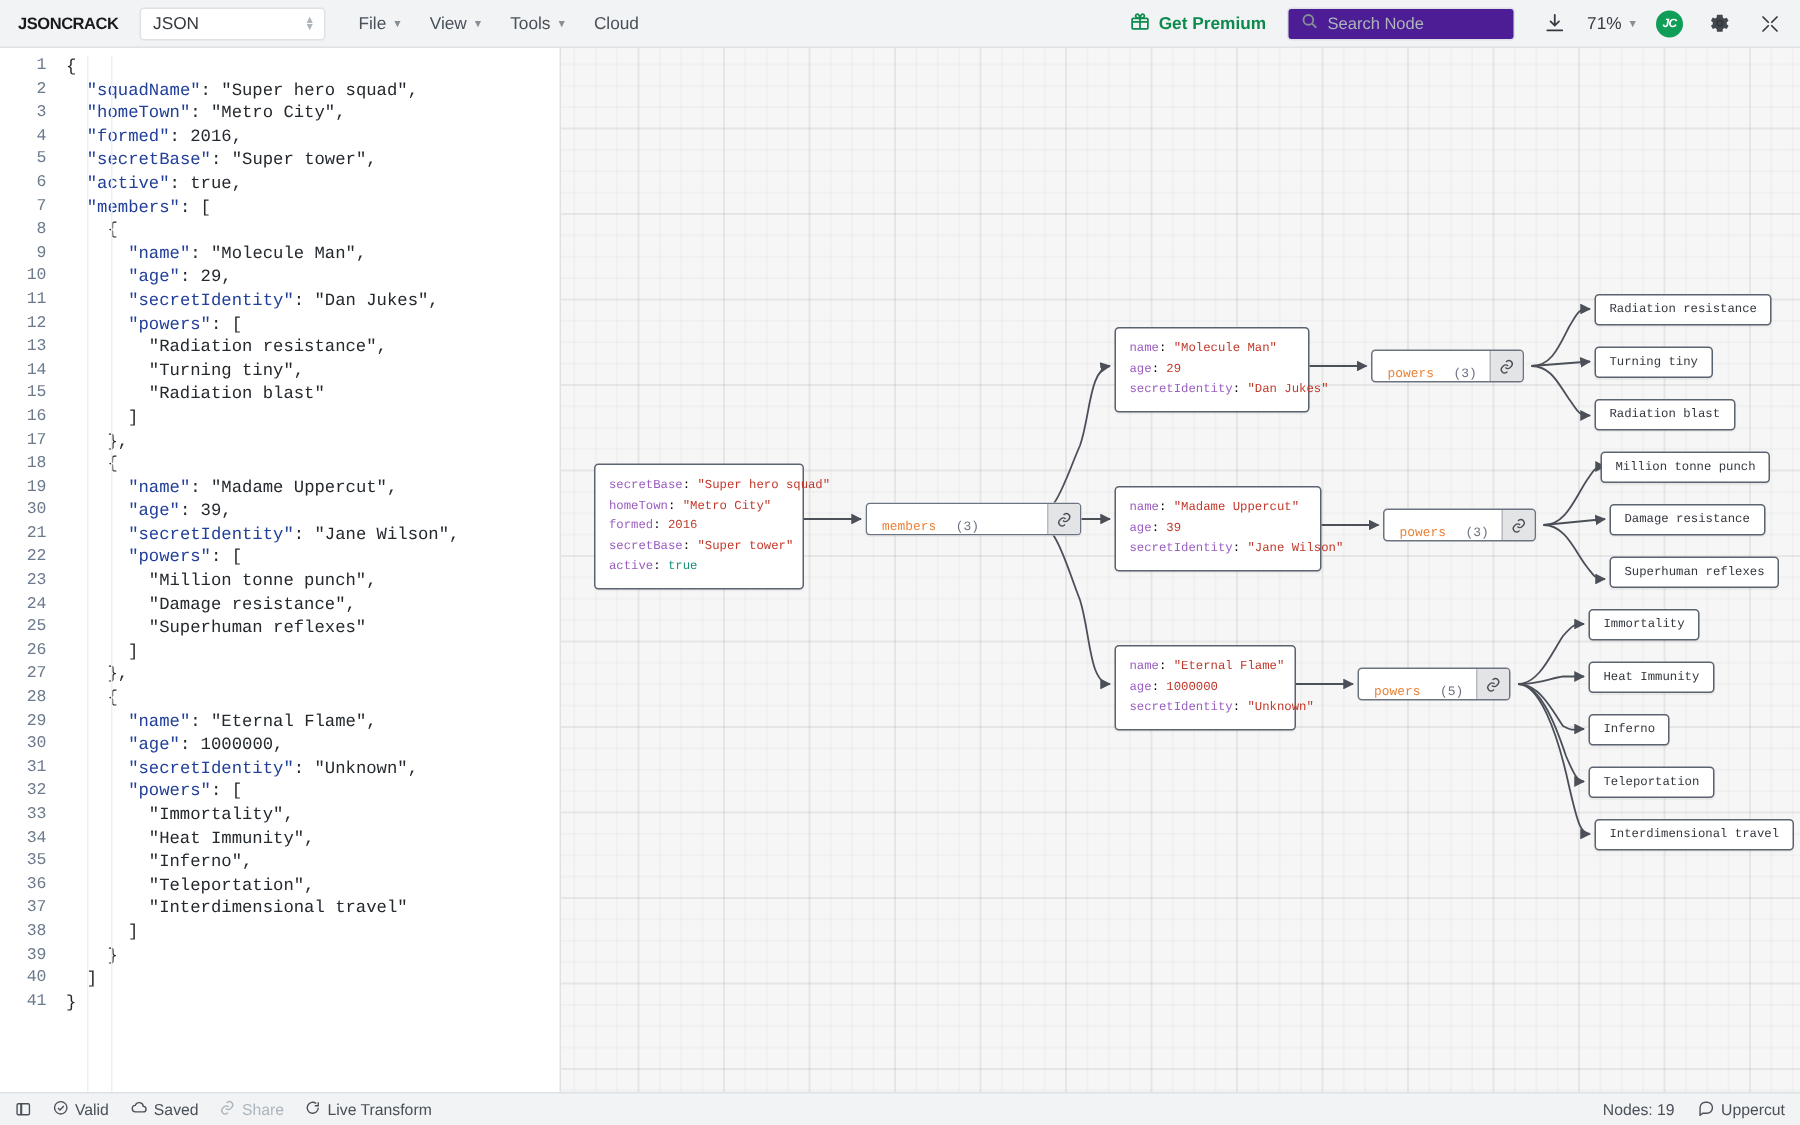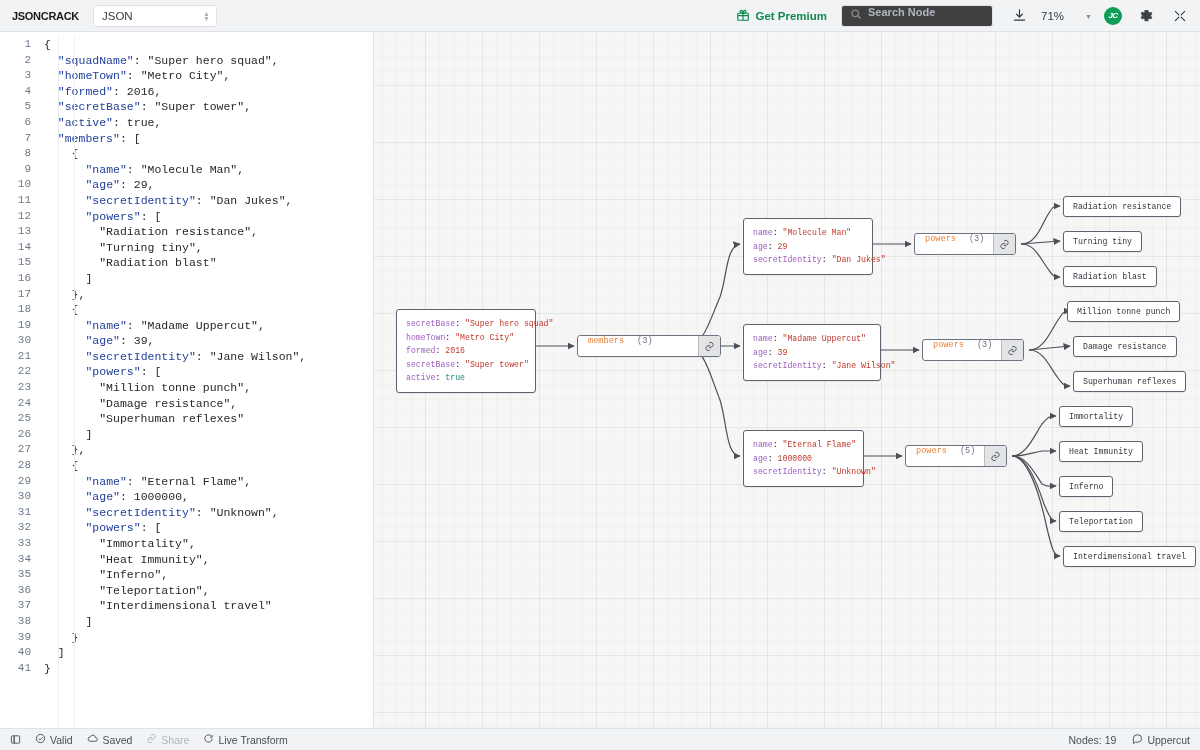--- a/index.html
+++ b/index.html
@@ -39,29 +39,28 @@
     padding: 4px 8px; border-radius: 3px; white-space: nowrap;
   }
   .caret { font-size: 7px; color: #868e96; position: relative; top: 1px; }
   .tb-spacer { flex: 1; }
   .premium {
     display: flex; align-items: center; gap: 5px;
     font-size: 11.5px; font-weight: bold; color: #0f8a4f; white-space: nowrap;
     margin-right: 14px;
   }
   .search-box {
-    width: 152px; height: 22px; background: #404040;
+    width: 152px; height: 22px; background: #4c1d95;
     border: 1px solid #dee2e6; border-radius: 3px;
-    display: flex; gap: 6px; padding: 0 8px;
+    display: flex; align-items: center; gap: 6px; padding: 0 8px;
     margin-right: 16px;
-    font-weight: bold;
   }
   .search-box .ph { font-size: 11px; color: #adb5bd; }
   .tb-icon { width: 20px; height: 20px; display: flex; align-items: center; justify-content: center; color: #343a40; }
-  .zoom-lvl { display: flex; align-items: center; gap: 21px; font-size: 11.5px; color: #343a40; margin: 0 12px; }
+  .zoom-lvl { display: flex; align-items: center; gap: 4px; font-size: 11.5px; color: #343a40; margin: 0 12px; }
   .avatar {
     width: 18px; height: 18px; border-radius: 50%;
     background: #0f9d58; color: #fff; font-size: 8px; font-weight: bold;
     display: flex; align-items: center; justify-content: center;
     margin-right: 14px; letter-spacing: -0.5px; font-style: italic;
   }
   .gear-btn { margin-right: 14px; }
 
   
   .body-wrap { flex: 1; display: flex; min-height: 0; }
@@ -124,21 +123,21 @@
   .n-str  { color: #c0392b; }
   .n-num  { color: #c0392b; }
   .n-bool { color: #15917a; }
 
   .node-parent {
     display: flex; align-items: stretch; height: 22px;
     border: 1px solid #6b7280; border-radius: 3px; overflow: hidden;
     background: #ffffff;
   }
   .node-parent .pname {
-    display: flex; align-items: flex-start; gap: 13px;
+    display: flex; align-items: flex-end; gap: 13px;
     padding: 0 9px 0 10px;
   }
   .node-parent .pname .lbl { font-size: 8.6px; color: #e8833a; font-family: "Liberation Mono", monospace; }
   .node-parent .pname .cnt { font-size: 8.6px; color: #6b7280; font-family: "Liberation Mono", monospace; }
   .node-parent .plink {
     width: 22px; background: #e3e4e6; border-left: 1px solid #b8bcc2;
     display: flex; align-items: center; justify-content: center; color: #4a4f57;
   }
 
   .node-leaf {
@@ -173,20 +172,37 @@
     </div>
 
     <div class="doc-select">
       <span>JSON</span>
       <span class="spin">
           <span>▲</span>
           <span>▼</span>
         </span>
     </div>
 
+    <div class="menu-row">
+      <div class="menu-item">
+        <span>File</span>
+        <span class="caret">▼</span>
+      </div>
+      <div class="menu-item">
+        <span>View</span>
+        <span class="caret">▼</span>
+      </div>
+      <div class="menu-item">
+        <span>Tools</span>
+        <span class="caret">▼</span>
+      </div>
+      <div class="menu-item">
+        <span>Cloud</span>
+      </div>
+    </div>
 
     <div class="tb-spacer"></div>
 
     <div class="premium">
       <span>
         <svg width="14" height="14" viewBox="0 0 24 24" fill="none" stroke="#0f8a4f" stroke-width="2">
           <rect x="3" y="9" width="18" height="12" rx="1"></rect>
             <path d="M3 13h18M12 9v12"></path>
           <path d="M12 9C12 9 9 9 7.5 7.5 6.5 6.5 7 4 9 4s3 5 3 5zM12 9s3 0 4.5-1.5C17.5 6.5 17 4 15 4s-3 5-3 5z"></path>
         </svg>

